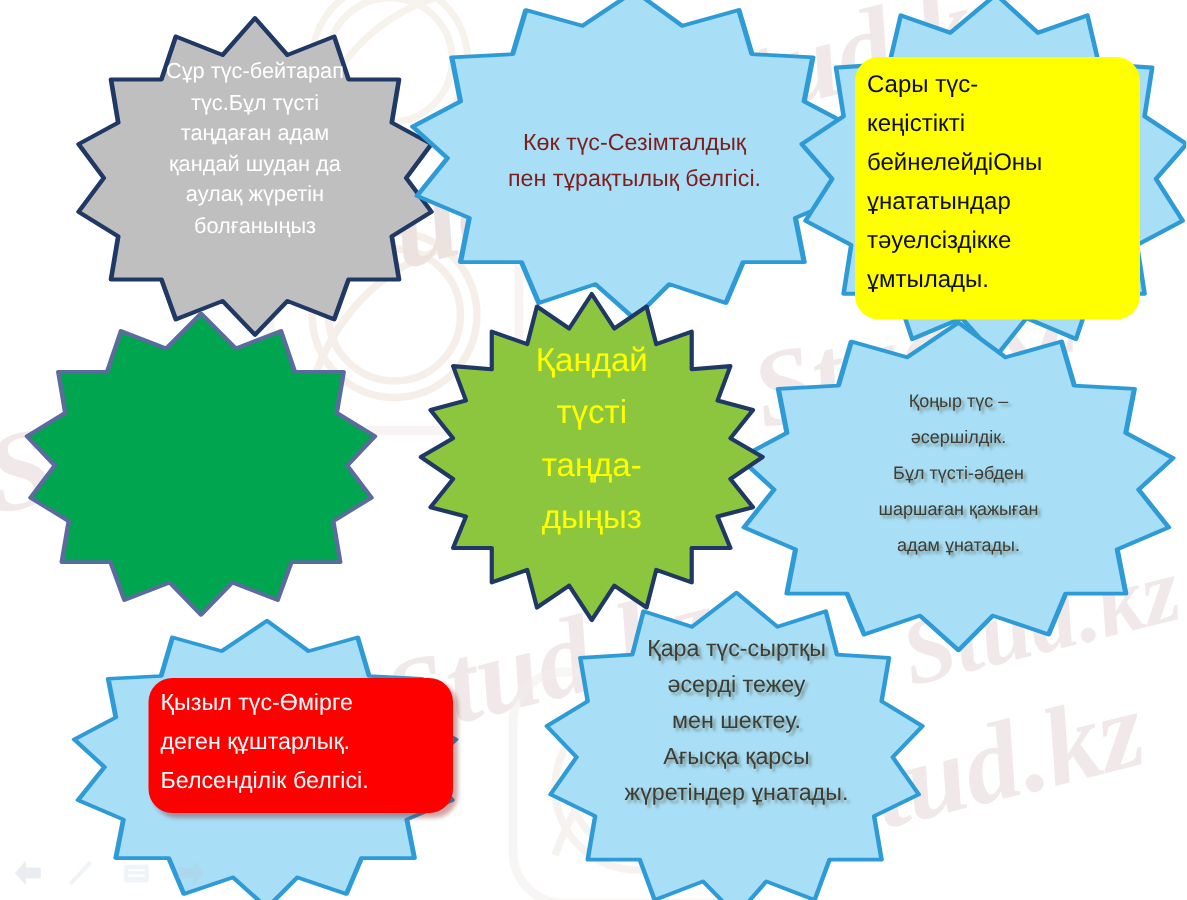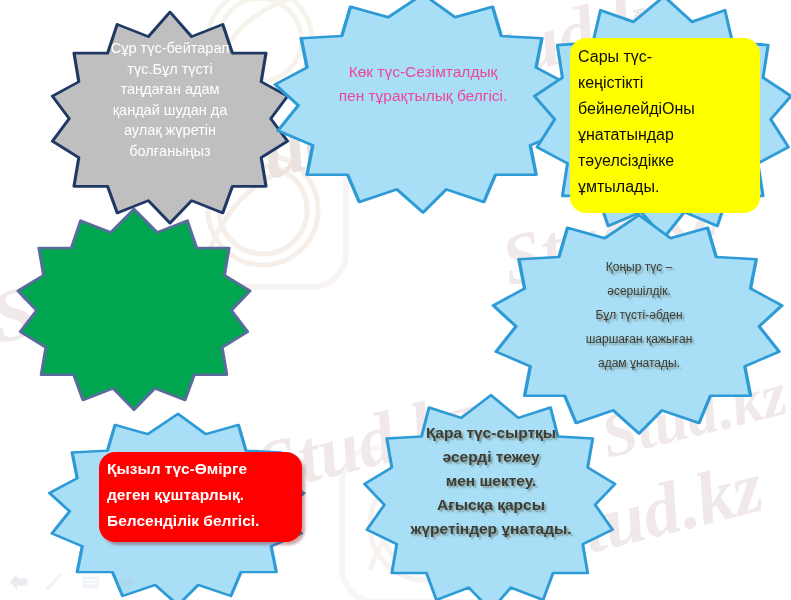--- a/index.html
+++ b/index.html
@@ -52,24 +52,25 @@
     white-space: pre-line;
   }
 
   
   .t-white-sm {
     color: #ffffff;
     font-size: 14.5px;
     line-height: 20.5px;
   }
   .t-purple {
-    color: #ec4899;
+    color: #7f1d1d;
     font-size: 15.5px;
     line-height: 24px;
     text-align: left;
+    margin-top: 24px;
   }
   .t-black {
     color: #0d0d0d;
     font-size: 16px;
     line-height: 26px;
     text-align: left;
   }
   .t-yellow-big {
     color: #ffff00;
     font-size: 22px;
@@ -88,21 +89,20 @@
     font-size: 15.5px;
     line-height: 24px;
     text-align: center;
     text-shadow: 2px 2px 2px rgba(90,90,70,.55);
   }
   .t-white-red {
     color: #ffffff;
     font-size: 15.5px;
     line-height: 26px;
     text-align: left;
-    font-weight: bold;
   }
 
   
   .box {
     position: absolute;
     z-index: 5;
     box-sizing: border-box;
     border-radius: 16px;
   }
   .box-yellow {
@@ -220,38 +220,47 @@
   <div class="box box-red" style="left:99px; top:452px; width:203px; height:90px;">
     <div class="btxt t-white-red" style="top:4px; padding:0 8px;">Қызыл түс-Өмірге
 деген құштарлық.
 Белсенділік  белгісі.</div>
   </div>
 
   <div class="shape" style="left:367px; top:393px; width:248px; height:207px;">
     <svg width="248" height="207" viewBox="0 0 100 100" preserveAspectRatio="none">
       <polygon points="50,1 61,12 74,7 77,21 91,22 89,36 100,44 92,54 99,66 87,73 89,87 75,87 71,100 58,94 50,105 41,94 28,100 24,87 10,87 12,73 0,66 7,54 -1,44 10,36 8,22 22,21 25,7 38,12" fill="#A8DFF7" stroke="#2E9BD6" stroke-width="1.2" stroke-linejoin="round"></polygon>
     </svg>
-    <div class="txt t-shadow-c" style="top:28px; padding:0 12px;font-weight:bold;">Қара түс-сыртқы
+    <div class="txt t-shadow-c" style="top:28px; padding:0 12px;">Қара түс-сыртқы
  әсерді тежеу
 мен шектеу.
  Ағысқа қарсы
 жүретіндер ұнатады.</div>
   </div>
 
   <div class="shape" style="left:496px; top:213px; width:286px; height:210px;">
     <svg width="286" height="210" viewBox="0 0 100 100" preserveAspectRatio="none">
       <polygon points="50,1 61,12 74,7 77,21 91,22 89,36 100,44 92,54 99,66 87,73 89,87 75,87 71,100 58,94 50,105 41,94 28,100 24,87 10,87 12,73 0,66 7,54 -1,44 10,36 8,22 22,21 25,7 38,12" fill="#A8DFF7" stroke="#2E9BD6" stroke-width="1.2" stroke-linejoin="round"></polygon>
     </svg>
     <div class="txt t-shadow" style="top:42px; padding:0 32px;">Қоңыр түс –
 әсершілдік.
 Бұл түсті-әбден
  шаршаған  қажыған
 адам ұнатады.</div>
   </div>
 
+  <div class="shape" style="left:287px; top:196px; width:215px; height:209px; z-index:6;">
+    <svg width="215" height="209" viewBox="0 0 100 100" preserveAspectRatio="none">
+      <polygon points="50,0 57,11 67,4 70,16 81,12 81,24 93,23 89,34 100,37 93,46 103,52 93,59 100,68 89,71 93,81 81,81 81,92 70,88 67,100 57,93 50,104 43,93 33,100 30,88 19,92 19,81 7,81 11,71 0,68 7,59 -3,52 7,46 0,37 11,34 7,23 19,24 19,12 30,16 33,4 43,11" fill="#8CC63E" stroke="#1F3864" stroke-width="1.3" stroke-linejoin="round"></polygon>
+    </svg>
+    <div class="txt t-yellow-big" style="top:26px; padding:0 18px;">Қандай
+түсті
+таңда-
+дыңыз</div>
+  </div>
 
   <div id="toolbar">
     <svg class="tb-ico" viewBox="0 0 24 22">
       <path d="M10 2 L2 11 L10 20 L10 15 L21 15 L21 7 L10 7 Z" fill="#b9c6d6"></path>
     </svg>
     <svg class="tb-ico" viewBox="0 0 24 22">
       <path d="M3 19 L18 3" stroke="#cdd8e4" stroke-width="3" fill="none"></path>
     </svg>
     <svg class="tb-ico" viewBox="0 0 24 22">
       <rect x="3" y="5" width="18" height="13" rx="1.5" fill="#cfdae6"></rect>

